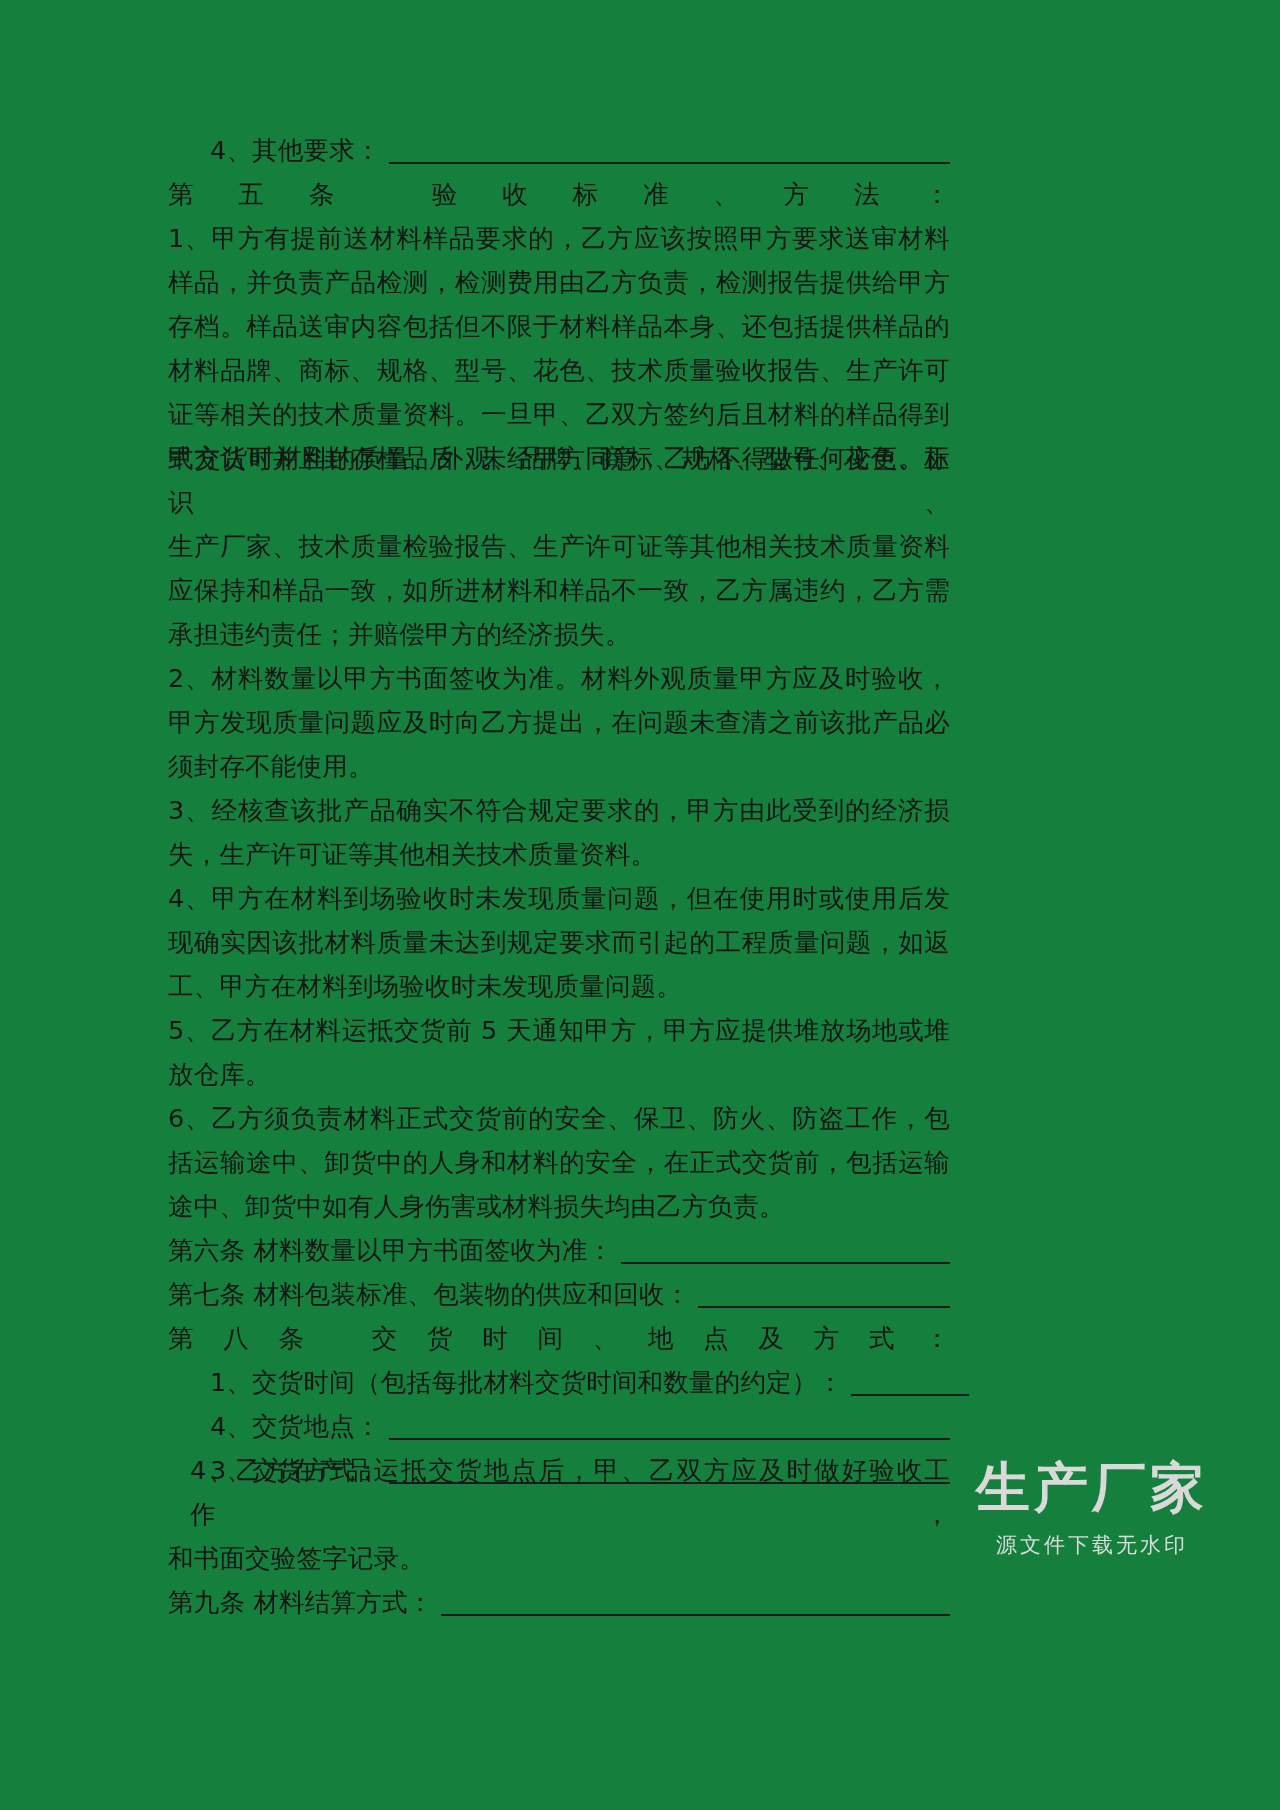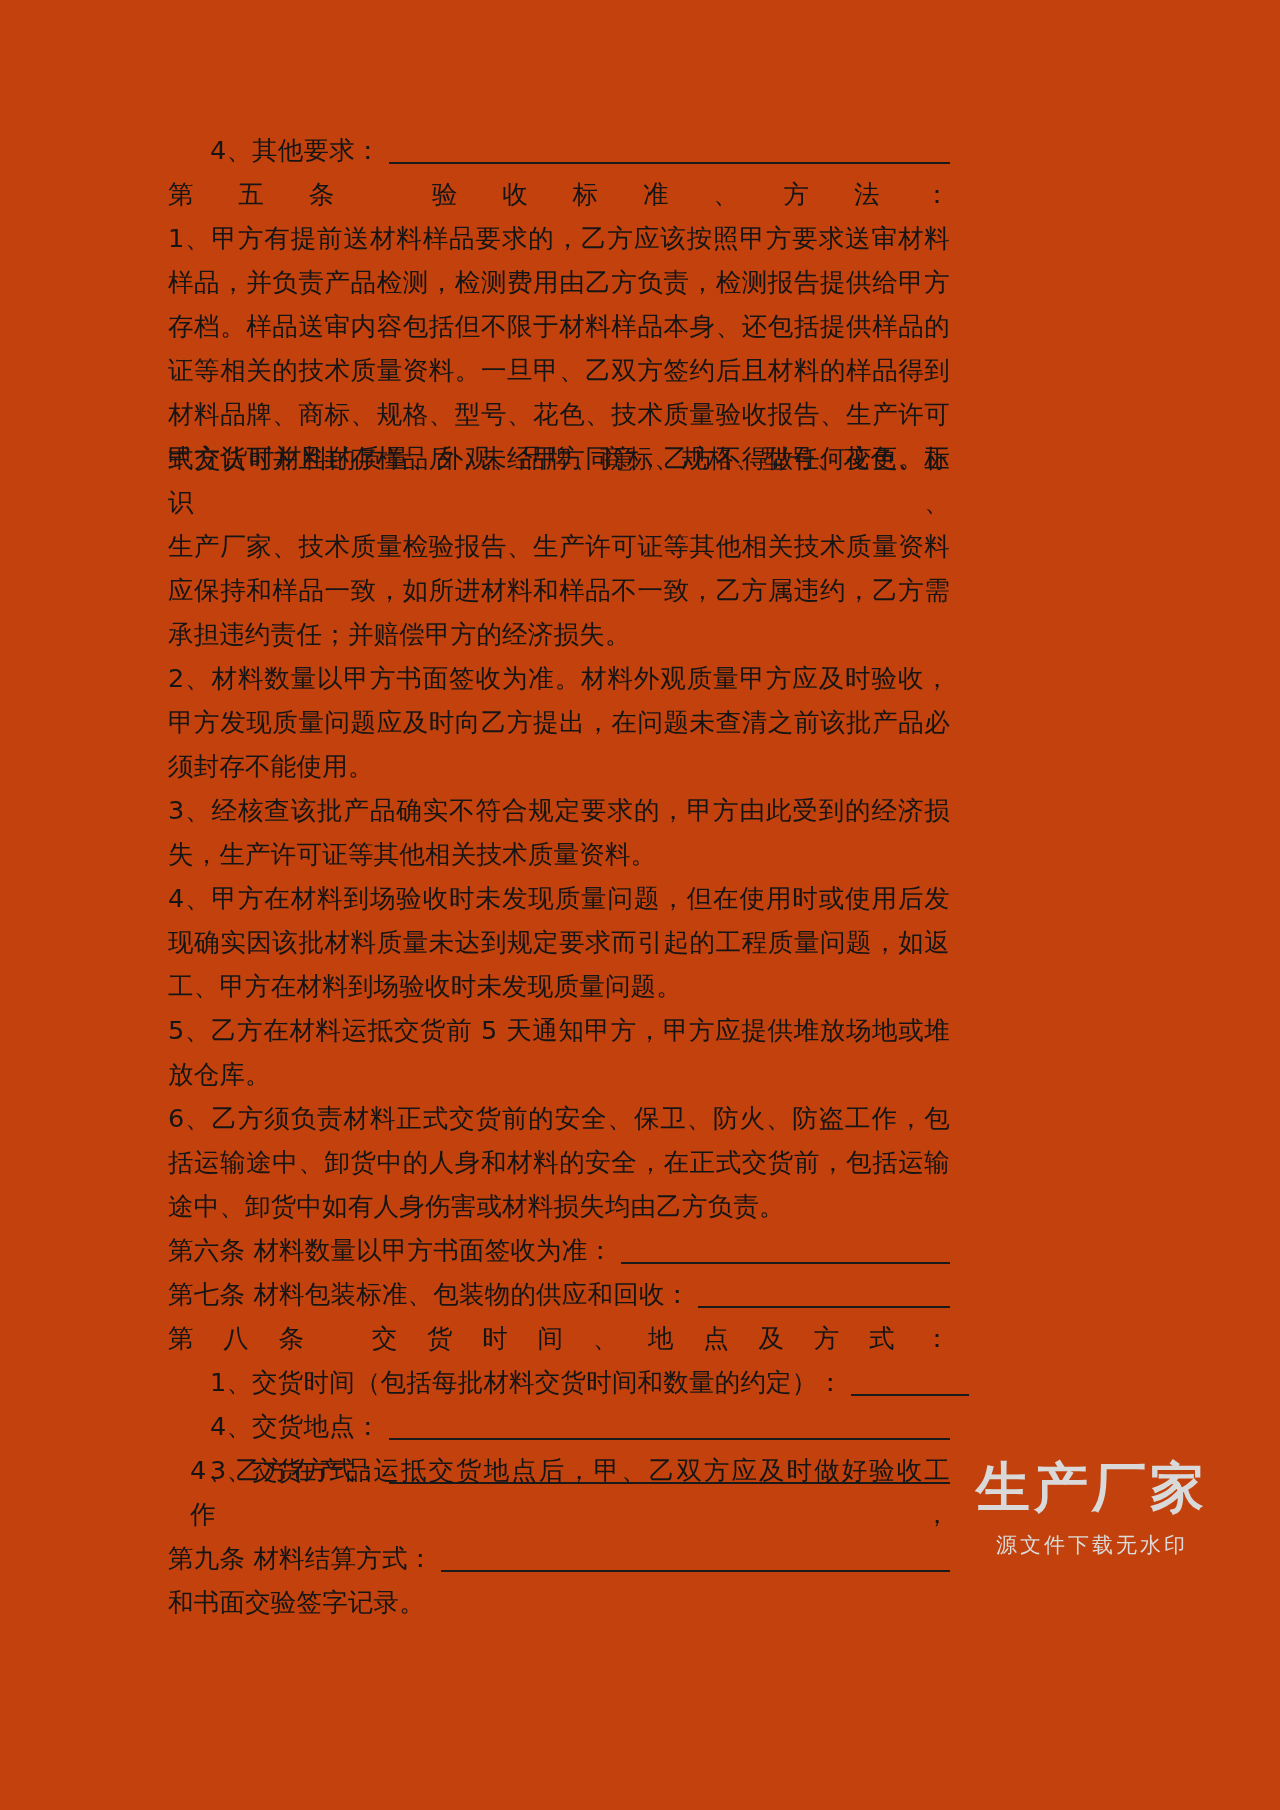--- a/index.html
+++ b/index.html
@@ -13,21 +13,21 @@
     font-family: "DejaVu Sans", "Liberation Sans", sans-serif;
     color: #000000;
     position: relative;
     overflow: hidden;
   }
 
   #page {
     position: relative;
     width: 1280px;
     height: 1810px;
-    background: #c2410c;
+    background: #15803d;
   }
 
   #doc-body {
     position: absolute;
     left: 168px;
     top: 128px;
     width: 782px;
   }
 
   
@@ -101,22 +101,22 @@
 <body>
 
 <div id="page">
 
   <div id="doc-body">
       <div class="line indent-1"><span class="txt">4、其他要求：</span><span class="rule"></span></div>
       <div class="line indent-0 justify"><span class="txt">第五条 验收标准、方法：</span></div>
       <div class="line indent-0 justify"><span class="txt">1、甲方有提前送材料样品要求的，乙方应该按照甲方要求送审材料</span></div>
       <div class="line indent-0 justify"><span class="txt">样品，并负责产品检测，检测费用由乙方负责，检测报告提供给甲方</span></div>
       <div class="line indent-0 justify"><span class="txt">存档。样品送审内容包括但不限于材料样品本身、还包括提供样品的</span></div>
+      <div class="line indent-0 justify"><span class="txt">材料品牌、商标、规格、型号、花色、技术质量验收报告、生产许可</span></div>
       <div class="line indent-0 justify"><span class="txt">证等相关的技术质量资料。一旦甲、乙双方签约后且材料的样品得到</span></div>
-      <div class="line indent-0 justify"><span class="txt">材料品牌、商标、规格、型号、花色、技术质量验收报告、生产许可</span></div>
       <div class="line indent-0 justify"><span class="txt">甲方认可并且封存样品后，未经甲方同意，乙方不得做任何变更。正</span></div>
       <div class="line indent-0 justify"><span class="txt">式交货时材料的质量、外观、品牌、商标、规格、型号、花色、标识、</span></div>
       <div class="line indent-0 justify"><span class="txt">生产厂家、技术质量检验报告、生产许可证等其他相关技术质量资料</span></div>
       <div class="line indent-0 justify"><span class="txt">应保持和样品一致，如所进材料和样品不一致，乙方属违约，乙方需</span></div>
       <div class="line indent-0"><span class="txt">承担违约责任；并赔偿甲方的经济损失。</span></div>
       <div class="line indent-0 justify"><span class="txt">2、材料数量以甲方书面签收为准。材料外观质量甲方应及时验收，</span></div>
       <div class="line indent-0 justify"><span class="txt">甲方发现质量问题应及时向乙方提出，在问题未查清之前该批产品必</span></div>
       <div class="line indent-0"><span class="txt">须封存不能使用。</span></div>
       <div class="line indent-0 justify"><span class="txt">3、经核查该批产品确实不符合规定要求的，甲方由此受到的经济损</span></div>
       <div class="line indent-0"><span class="txt">失，生产许可证等其他相关技术质量资料。</span></div>
@@ -128,22 +128,22 @@
       <div class="line indent-0 justify"><span class="txt">6、乙方须负责材料正式交货前的安全、保卫、防火、防盗工作，包</span></div>
       <div class="line indent-0 justify"><span class="txt">括运输途中、卸货中的人身和材料的安全，在正式交货前，包括运输</span></div>
       <div class="line indent-0"><span class="txt">途中、卸货中如有人身伤害或材料损失均由乙方负责。</span></div>
       <div class="line indent-0"><span class="txt">第六条 材料数量以甲方书面签收为准：</span><span class="rule"></span></div>
       <div class="line indent-0"><span class="txt">第七条 材料包装标准、包装物的供应和回收：</span><span class="rule"></span></div>
       <div class="line indent-0 justify"><span class="txt">第八条 交货时间、地点及方式：</span></div>
       <div class="line indent-1"><span class="txt">1、交货时间（包括每批材料交货时间和数量的约定）：</span><span class="rule short"></span></div>
       <div class="line indent-1"><span class="txt">4、交货地点：</span><span class="rule"></span></div>
       <div class="line indent-1"><span class="txt">3、交货方式：</span><span class="rule"></span></div>
       <div class="line indent-2 justify"><span class="txt">4、乙方在产品运抵交货地点后，甲、乙双方应及时做好验收工作，</span></div>
+      <div class="line indent-0"><span class="txt">和书面交验签字记录。</span></div>
       <div class="line indent-0"><span class="txt">第九条 材料结算方式：</span><span class="rule"></span></div>
-      <div class="line indent-0"><span class="txt">和书面交验签字记录。</span></div>
     </div>
 
   <div id="watermark">
     <div class="wm-main">生产厂家</div>
     <div class="wm-sub">源文件下载无水印</div>
   </div>
 
 </div>
 
 </body></html>

